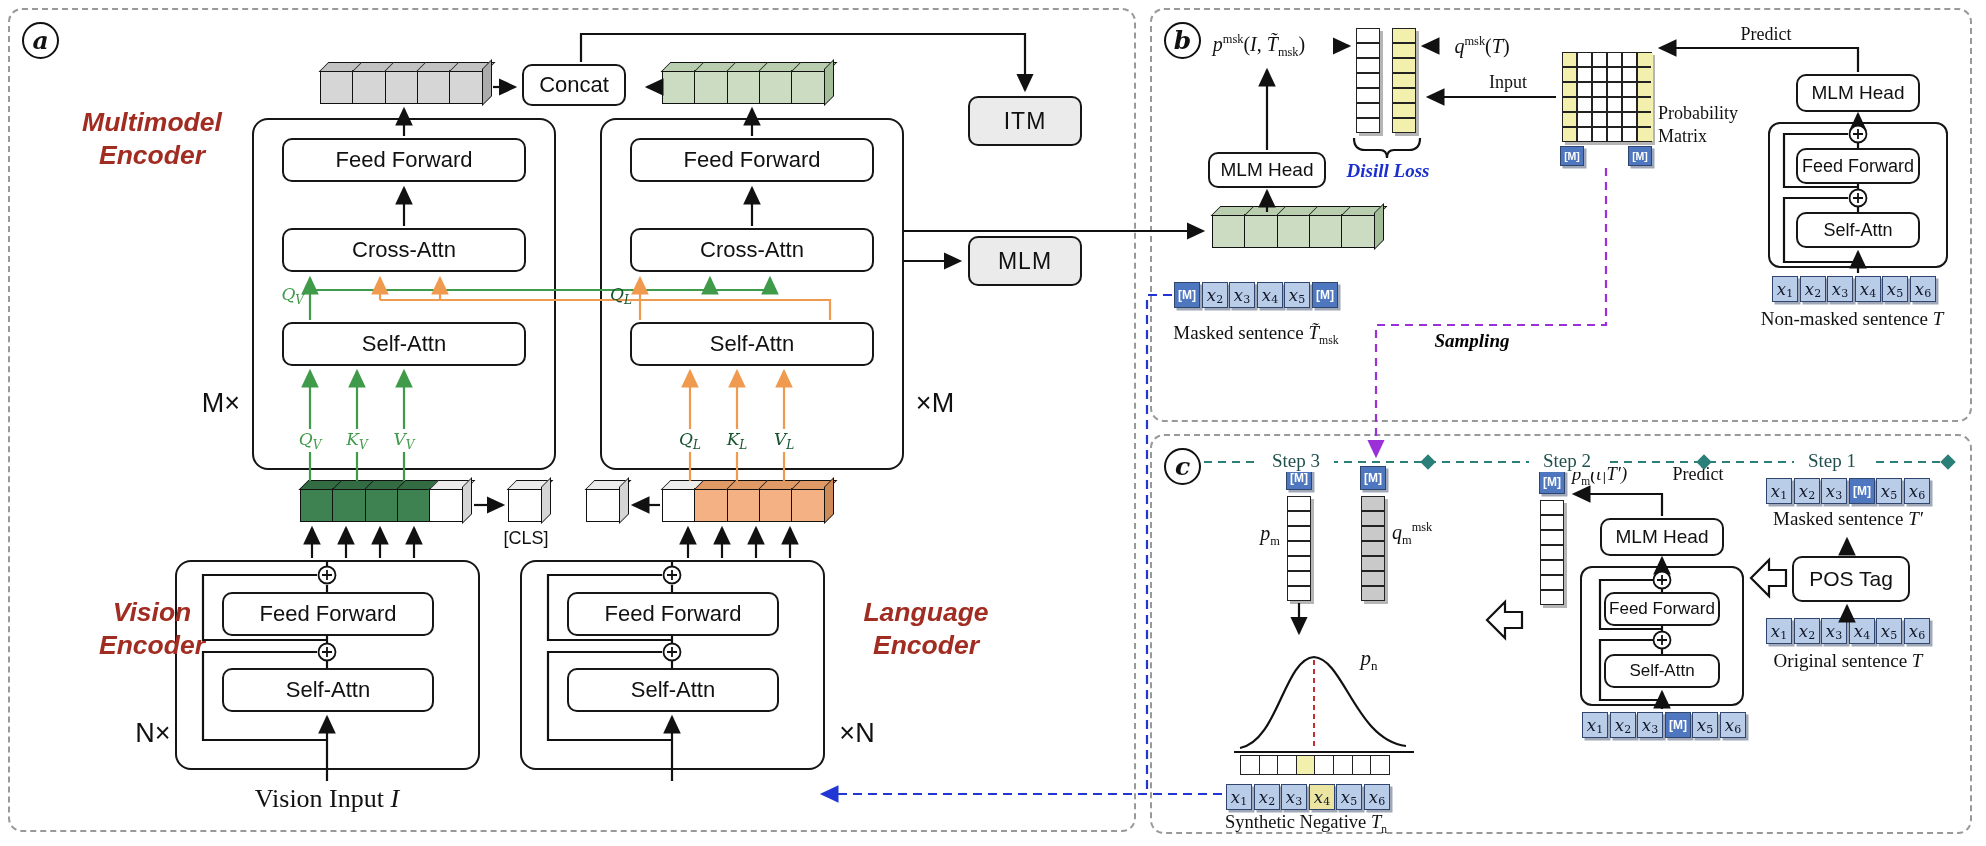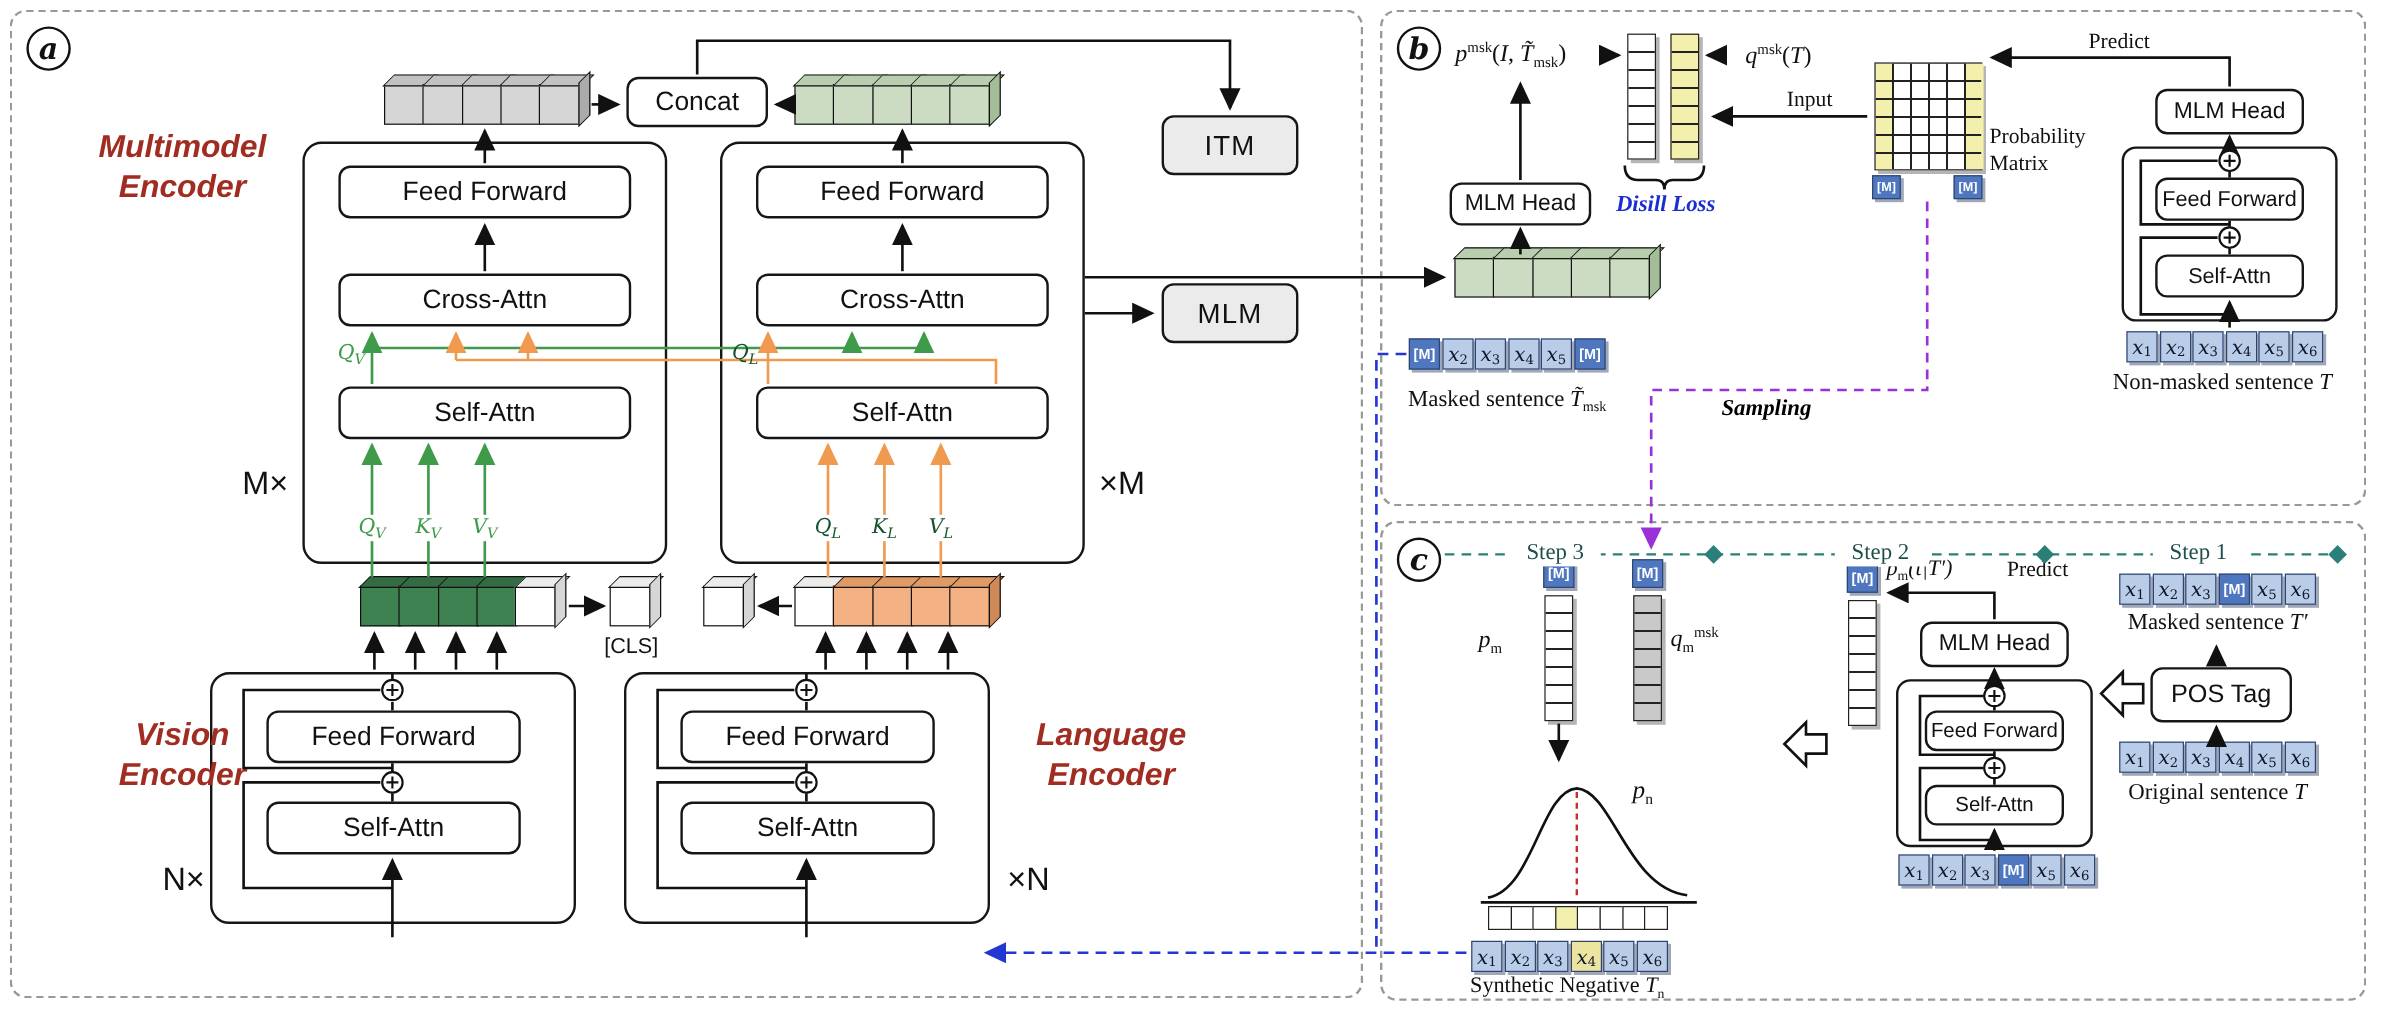--- a/index.html
+++ b/index.html
@@ -82,21 +82,21 @@
       <div class="cube"></div>
       <div class="cube last"></div>
   </div>
   <div class="strip" style="left:662px;top:70px;--f:#ccdcc2;--t:#b9ceae;--s:#a3bd98">
     <div class="cube"></div>
       <div class="cube"></div>
       <div class="cube"></div>
       <div class="cube"></div>
       <div class="cube last"></div>
   </div>
-  <div class="bx" style="left:522px;top:64px;width:118px;height:42px;border-width:2.5px">Concat</div>
+  <div class="bx" style="left:522px;top:64px;width:104px;height:42px;border-width:2.5px">Concat</div>
   <div class="bx gray" style="left:968px;top:96px;width:114px;height:50px;font-size:23px;letter-spacing:1px">ITM</div>
   <div class="bx gray" style="left:968px;top:236px;width:114px;height:50px;font-size:23px;letter-spacing:1px">MLM</div>
 
   <div class="obx" style="left:252px;top:118px;width:304px;height:352px"></div>
   <div class="obx" style="left:600px;top:118px;width:304px;height:352px"></div>
   <div class="bx" style="left:282px;top:138px;width:244px;height:44px">Feed Forward</div>
   <div class="bx" style="left:282px;top:228px;width:244px;height:44px">Cross-Attn</div>
   <div class="bx" style="left:282px;top:322px;width:244px;height:44px">Self-Attn</div>
   <div class="bx" style="left:630px;top:138px;width:244px;height:44px">Feed Forward</div>
   <div class="bx" style="left:630px;top:228px;width:244px;height:44px">Cross-Attn</div>
@@ -124,20 +124,21 @@
   </div>
   <div class="txt" style="left:492px;top:528px;width:68px;font-size:18px">[CLS]</div>
 
   <div class="obx" style="left:175px;top:560px;width:305px;height:210px"></div>
   <div class="bx" style="left:222px;top:592px;width:212px;height:44px">Feed Forward</div>
   <div class="bx" style="left:222px;top:668px;width:212px;height:44px">Self-Attn</div>
   <div class="obx" style="left:520px;top:560px;width:305px;height:210px"></div>
   <div class="bx" style="left:567px;top:592px;width:212px;height:44px">Feed Forward</div>
   <div class="bx" style="left:567px;top:668px;width:212px;height:44px">Self-Attn</div>
 
+  <div class="txt ser" style="left:207px;top:784px;width:240px;font-size:26px"><span>Vision Input </span><span class="mv">I</span></div>
 
   <div class="txt ser" style="left:1184px;top:32px;width:150px;font-size:20px"><span class="mv">p</span><sup>msk</sup><span>(</span><span class="mv">I</span><span>, </span><span class="mv">T̃</span><sub>msk</sub><span>)</span></div>
   <div class="txt ser" style="left:1432px;top:34px;width:100px;font-size:20px"><span class="mv">q</span><sup>msk</sup><span>(</span><span class="mv">T</span><span>)</span></div>
 
   <div class="cstrip" style="left:1356px;top:28px;height:105px"></div>
   <div class="cstrip cy" style="left:1392px;top:28px;height:105px"></div>
   <div class="txt ser" style="left:1318px;top:160px;width:140px;font-size:19px;font-weight:bold;font-style:italic;color:#1b2ed0">Disill Loss</div>
 
   <div class="txt ser" style="left:1476px;top:72px;width:64px;font-size:18px">Input</div>
   <div class="matrix" style="left:1562px;top:52px">
@@ -222,21 +223,21 @@
   <div class="txt ser" style="left:1748px;top:308px;width:208px;font-size:19px"><span>Non-masked sentence </span><span class="mv">T</span></div>
 
   <span class="tok m" style="left:1286px;top:466px;height:24px">
       <i>[M]</i>
     </span>
   <span class="tok m" style="left:1360px;top:466px;height:24px">
       <i>[M]</i>
     </span>
   <div class="cstrip" style="left:1287px;top:496px;height:105px"></div>
   <div class="cstrip cg" style="left:1361px;top:496px;height:105px"></div>
-  <div class="txt ser" style="left:1232px;top:522px;width:48px;font-size:20px;text-align:left"><span class="mv">p</span><sub>m</sub></div>
+  <div class="txt ser" style="left:1232px;top:522px;width:48px;font-size:20px;text-align:right"><span class="mv">p</span><sub>m</sub></div>
   <div class="txt ser" style="left:1392px;top:520px;width:72px;font-size:20px;text-align:left"><span class="mv">q</span><sub>m</sub><sup>msk</sup></div>
   <div class="txt ser" style="left:1344px;top:646px;width:50px;font-size:21px"><span class="mv">p</span><sub>n</sub></div>
   <div class="sqrow" style="left:1240px;top:755px">
     <div class="sq"></div>
       <div class="sq"></div>
       <div class="sq"></div>
       <div class="sq y"></div>
       <div class="sq"></div>
       <div class="sq"></div>
       <div class="sq"></div>

